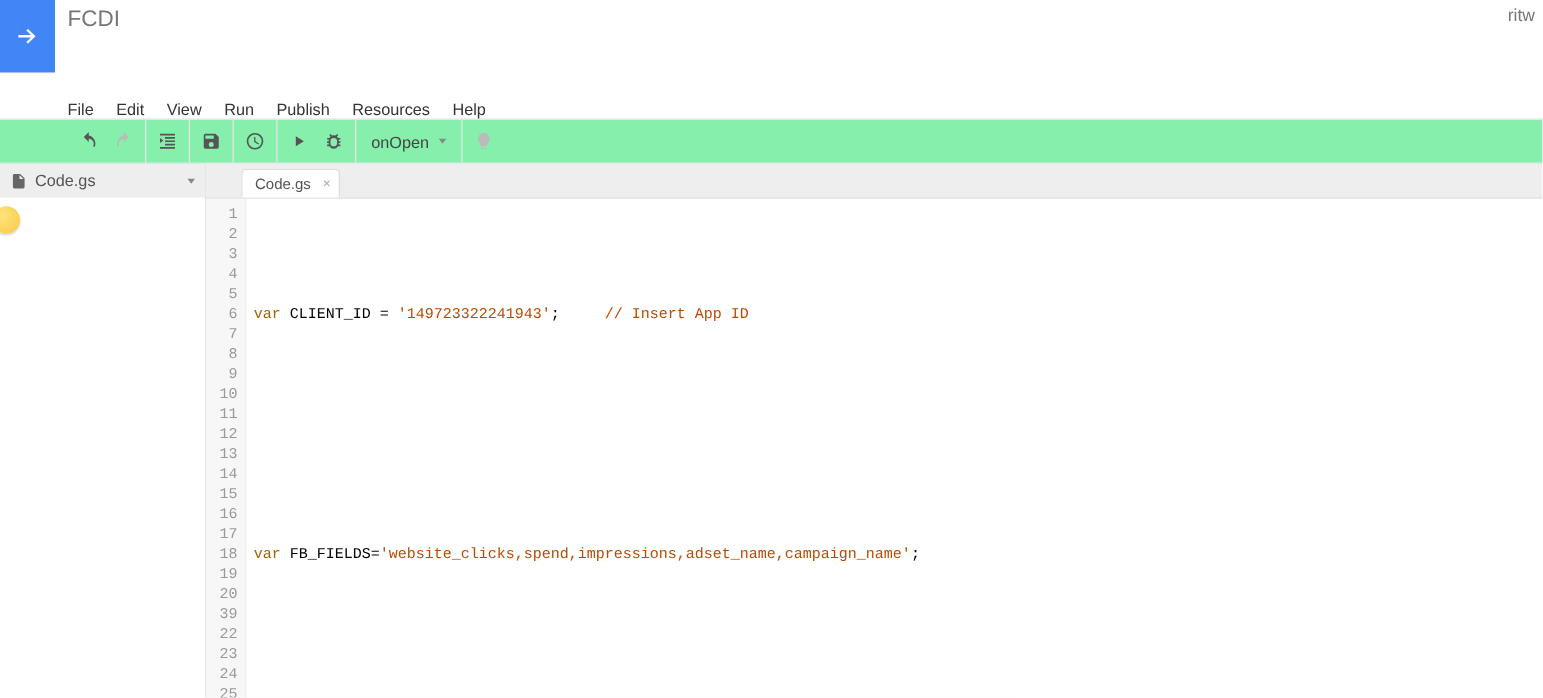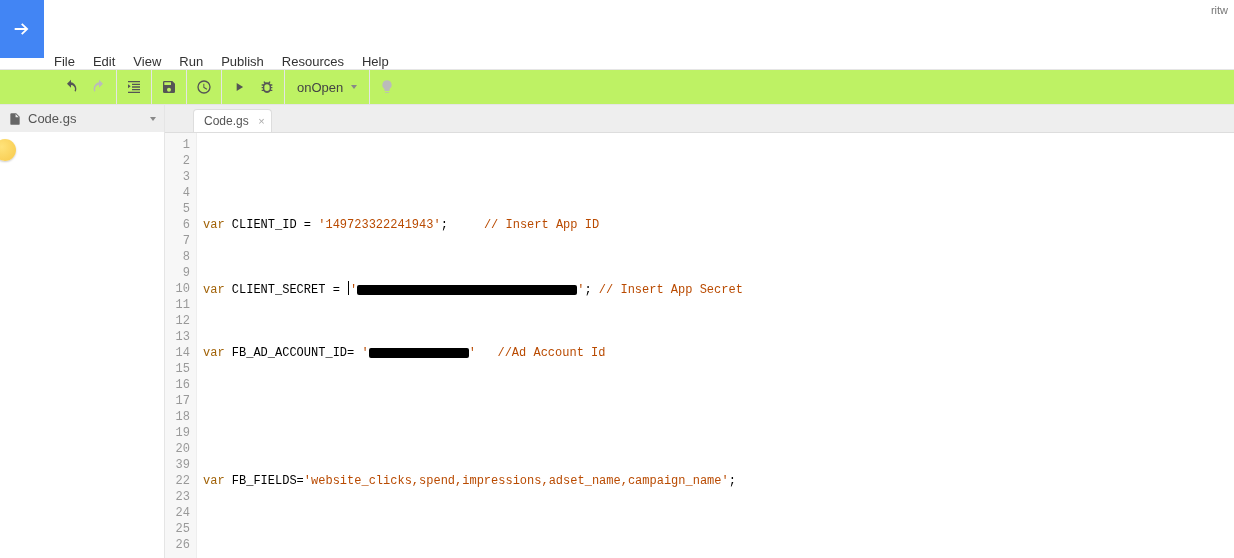--- a/index.html
+++ b/index.html
@@ -31,39 +31,39 @@
     padding-left: 10px;
   }
   .doc-title {
     font-size: 18px;
     color: #777;
     padding-top: 5px;
   }
   .username {
     position: absolute;
     top: 4px; right: 6px;
-    font-size: 11px;
+    font-size: 14px;
     color: #777;
   }
 
   .menubar {
     display: flex;
     gap: 18px;
     padding-top: 10px;
     color: #333;
     font-size: 13px;
   }
   .menubar span { cursor: default; margin-top: 44px; }
 
   
   .toolbar {
     height: 36px;
     border-top: 1px solid #e5e5e5;
     border-bottom: 1px solid #e5e5e5;
-    background: #bef264;
+    background: #86efac;
     display: flex;
     align-items: center;
     padding-left: 54px;
     gap: 0;
   }
   .tb-group {
     display: flex; align-items: center;
     border-right: 1px solid #e5e5e5;
     height: 100%;
     padding: 0 8px;
@@ -219,20 +219,21 @@
 </head>
 <body>
 
 <div class="chrome">
   <div class="brand-square">
     <svg width="22" height="22" viewBox="0 0 24 24">
       <path d="M4 11h11l-4-4 1.4-1.4L19 12l-6.6 6.4L11 17l4-4H4z"></path>
     </svg>
   </div>
   <div class="header-block">
+    <div class="doc-title">FCDI</div>
     <div class="menubar">
       <span>File</span>
       <span>Edit</span>
       <span>View</span>
       <span>Run</span>
       <span>Publish</span>
       <span>Resources</span>
       <span>Help</span>
     </div>
   </div>
@@ -344,23 +345,21 @@
           <div>23</div>
           <div>24</div>
           <div>25</div>
           <div>26</div>
         </div>
       <div class="code">
 <div class="row"></div>
 <div class="row"></div>
 <div class="row"><span class="kw">var</span><span class="id"> CLIENT_ID = </span><span class="str">'149723322241943'</span><span class="punc">;     </span><span class="cm">// Insert App ID</span></div>
 <div class="row"></div>
-<div class="row"><span class="kw">var</span><span class="id"> CLIENT_SECRET = </span><span class="cursor-i"></span><span class="str">'</span><span class="blackout" style="width:220px"></span><span class="str">'</span><span class="punc">; </span><span class="cm">// Insert App Secret</span></div>
-<div class="row"></div>
-<div class="row"><span class="kw">var</span><span class="id"> FB_AD_ACCOUNT_ID= </span><span class="str">'</span><span class="blackout" style="width:100px"></span><span class="str">'</span><span class="punc">   </span><span class="cm">//Ad Account Id</span></div>
+<div class="row"></div>
 <div class="row"></div>
 <div class="row"></div>
 <div class="row"></div>
 <div class="row"><span class="kw">var</span><span class="id"> FB_FIELDS=</span><span class="str">'website_clicks,spend,impressions,adset_name,campaign_name'</span><span class="punc">;</span></div>
 <div class="row"></div>
 
 
 
 
 

